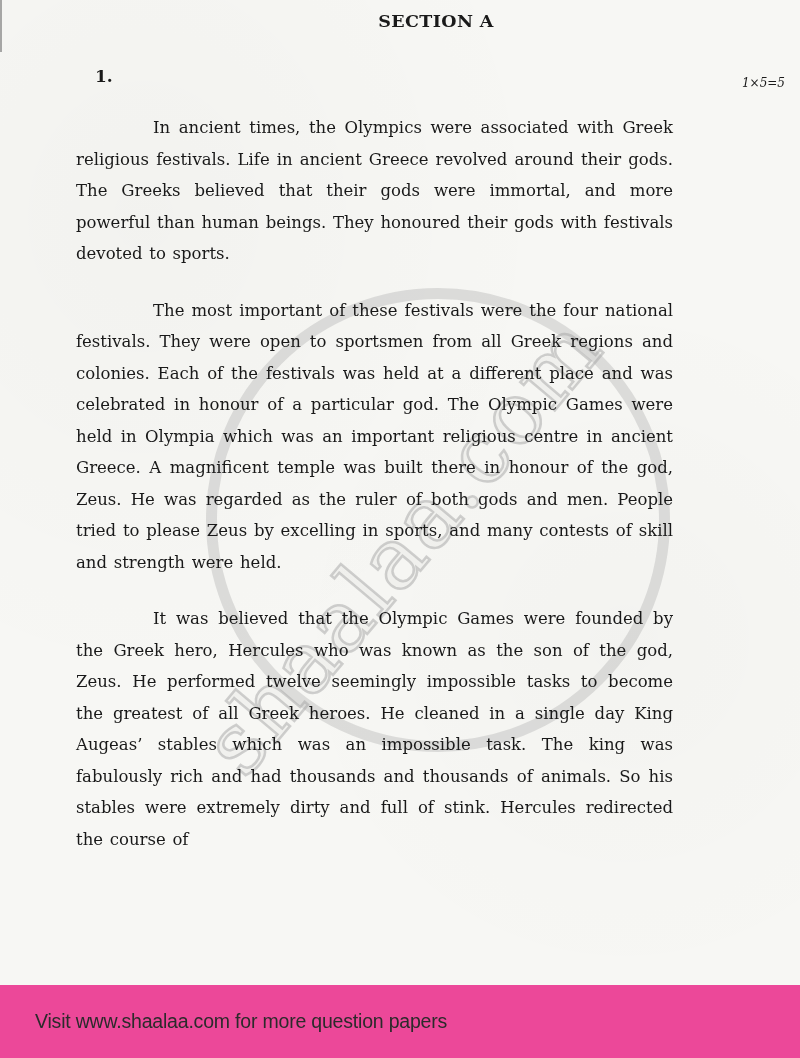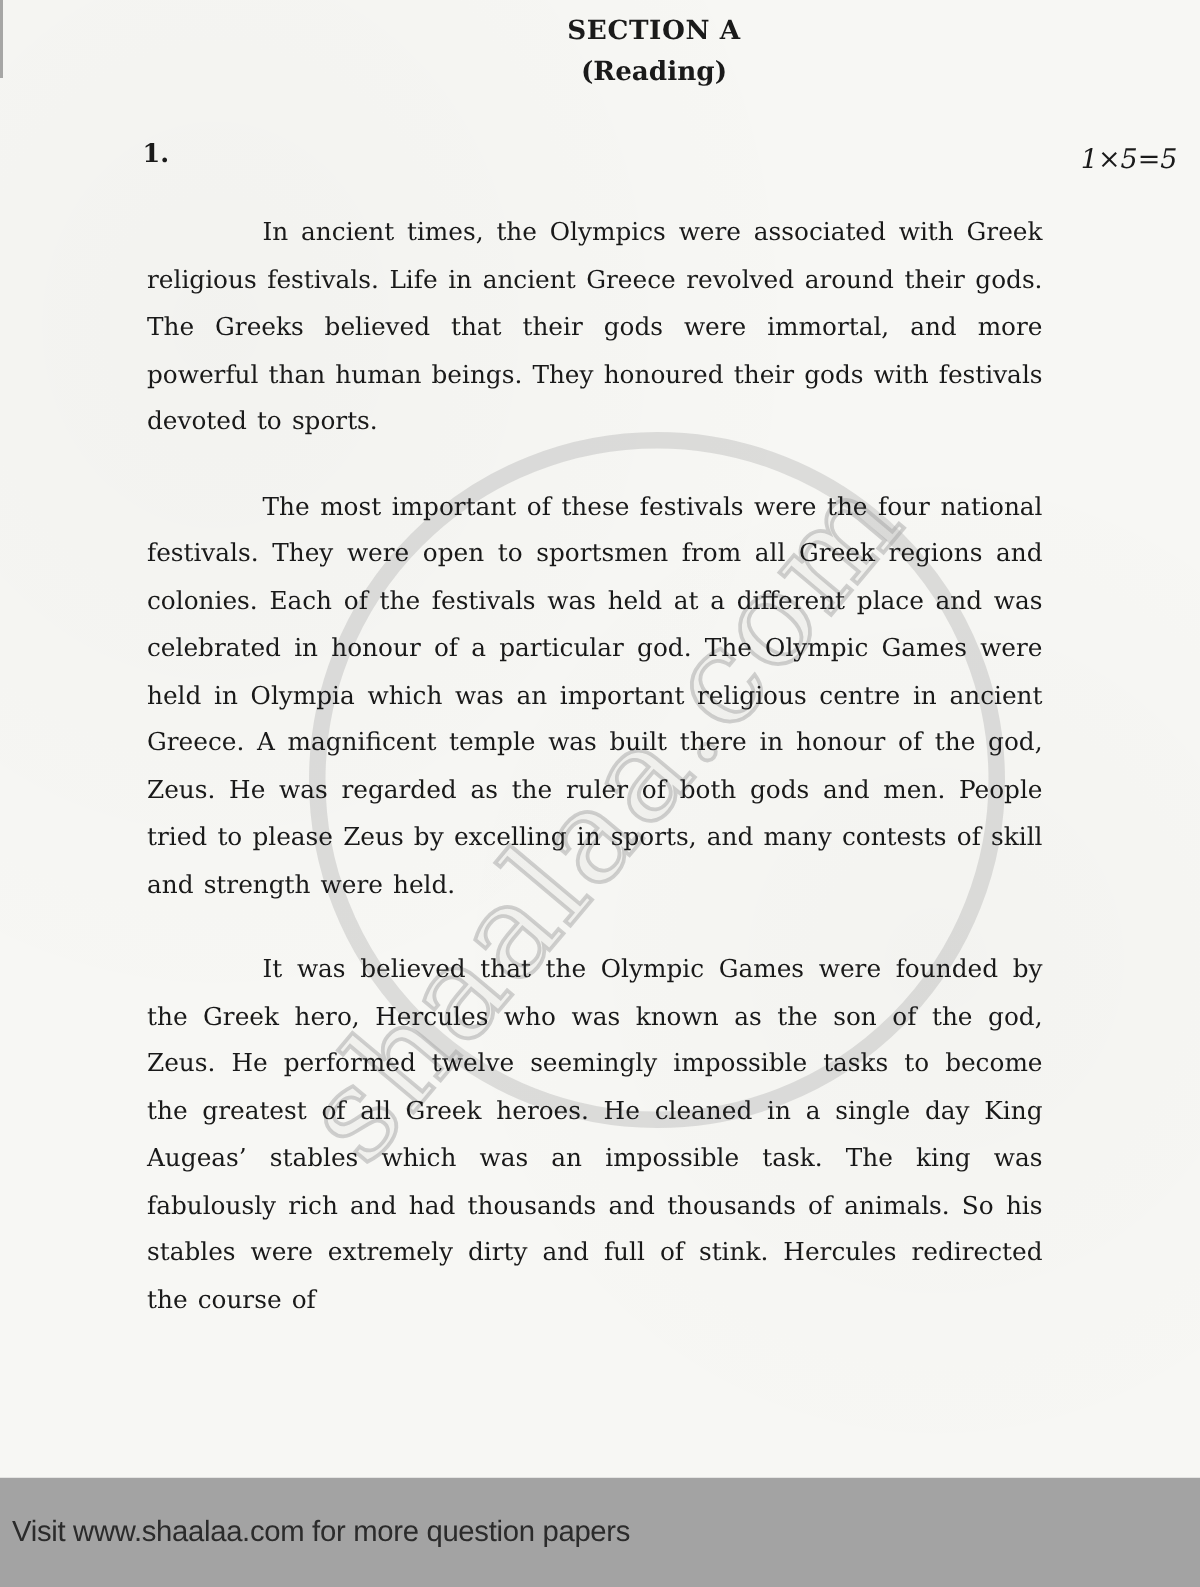--- a/index.html
+++ b/index.html
@@ -68,25 +68,25 @@
     display: grid;
     grid-template-columns: 45px 597px;
   }
   .q-number { font-weight: bold; font-size: 17px; line-height: 28px; }
   .q-text {
     font-size: 16.5px; line-height: 28px;
     text-align: justify;
   }
   .q-marks {
     position: absolute; right: 0; bottom: 0;
-    font-style: italic; font-size: 18px;
+    font-style: italic; font-size: 12px;
   }
 
   
-  .passage { margin-left: 98px; width: 597px; }
+  .passage { margin-left: 76px; width: 597px; }
   .passage p {
     margin: 25px 0 0 0;
     text-indent: 77px;
     text-align: justify;
     font-size: 16.5px;
     line-height: 31.5px;
     color: #191919;
     word-spacing: 1.5px;
   }
   .passage p.first { margin-top: 22px; }
@@ -97,47 +97,43 @@
     left: 0; top: 926px; width: 100%;
     font-family: "Liberation Sans", sans-serif;
     font-size: 16.5px; font-weight: bold; color: #222222;
   }
   .paper-code { position: absolute; left: 90px; top: 0; }
   .page-num { display: block; padding-left: 70px; text-align: center; }
 
   
   .bottom-bar {
     width: 800px; height: 73px;
-    background: #a3a3a3;
+    background: #ec4899;
     display: flex; align-items: center;
-    padding-left: 8px;
+    padding-left: 35px;
   }
   .site-caption {
     font-family: "Liberation Sans", sans-serif;
     font-size: 19.5px; color: #2b2b2b;
     letter-spacing: -0.2px;
   }
 </style>
 </head>
 <body>
 
 <div class="sheet">
 
   <div class="scan-edge"></div>
 
   <div class="wm-ring"></div>
   <div class="wm-text">shaalaa.com</div>
 
   <div class="content">
     <div class="hdr">
       <div class="section-title">SECTION A</div>
-      <div class="subtitle-row">
-        <div class="section-subtitle">(Reading)</div>
-
-      </div>
     </div>
 
     <div class="question">
       <div class="q-number">1.</div>
       <div class="q-marks">1×5=5</div>
     </div>
 
     <div class="passage">
       <p class="first">In ancient times, the Olympics were associated with Greek religious festivals. Life in ancient Greece revolved around their gods. The Greeks believed that their gods were immortal, and more powerful than human beings. They honoured their gods with festivals devoted to sports.</p>
       <p>The most important of these festivals were the four national festivals. They were open to sportsmen from all Greek regions and colonies. Each of the festivals was held at a different place and was celebrated in honour of a particular god. The Olympic Games were held in Olympia which was an important religious centre in ancient Greece. A magnificent temple was built there in honour of the god, Zeus. He was regarded as the ruler of both gods and men. People tried to please Zeus by excelling in sports, and many contests of skill and strength were held.</p>

